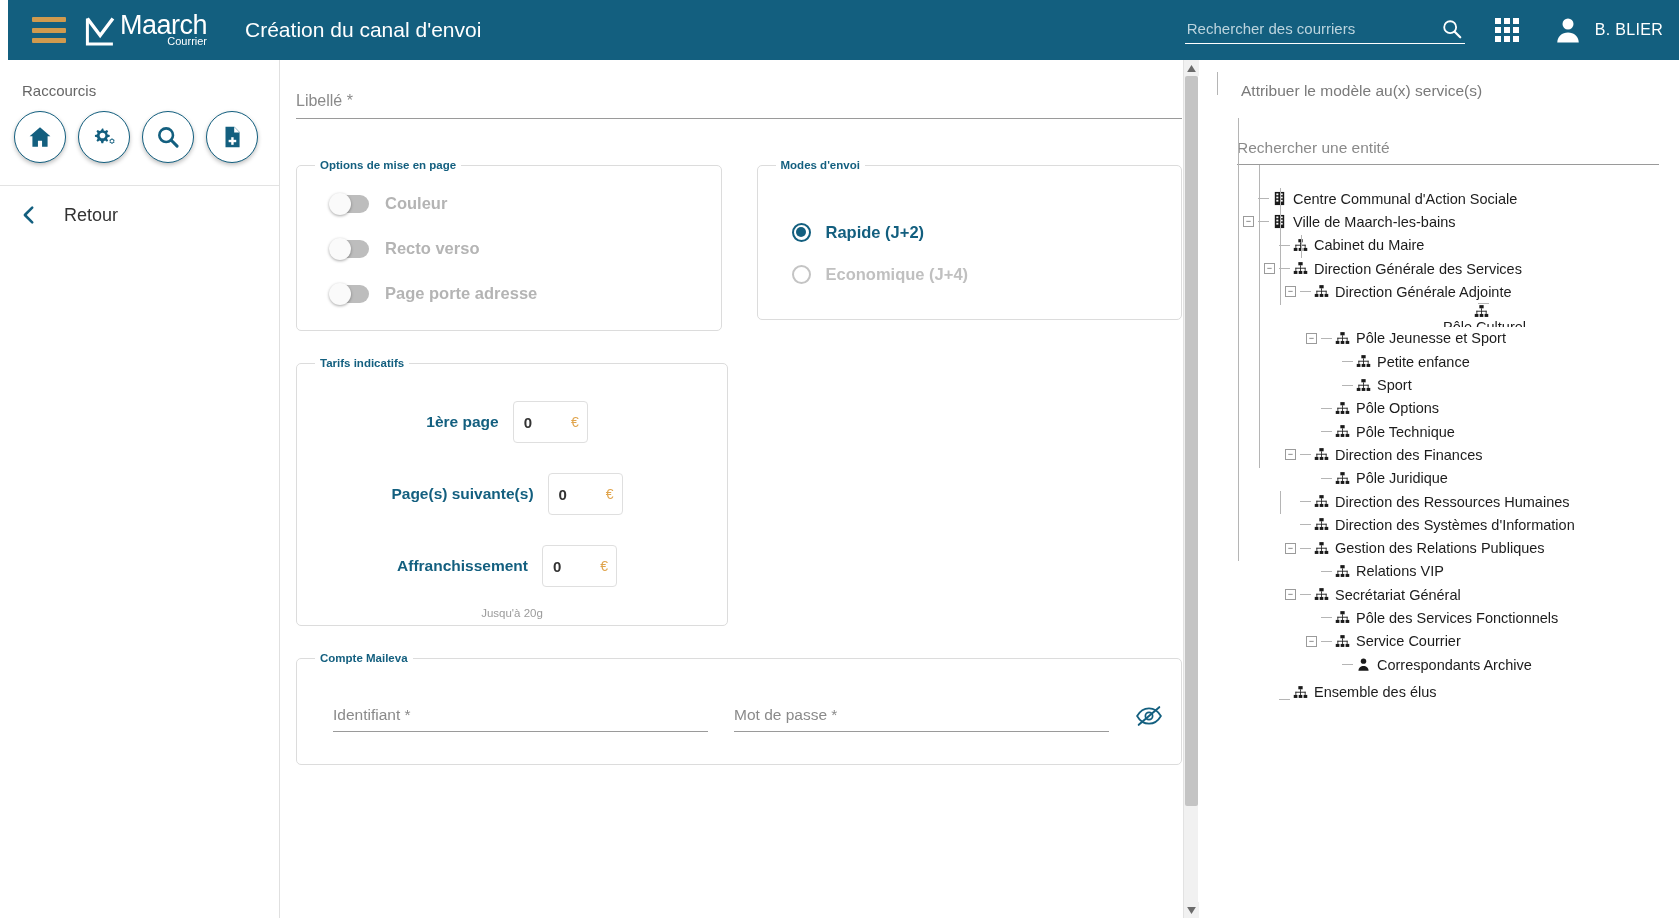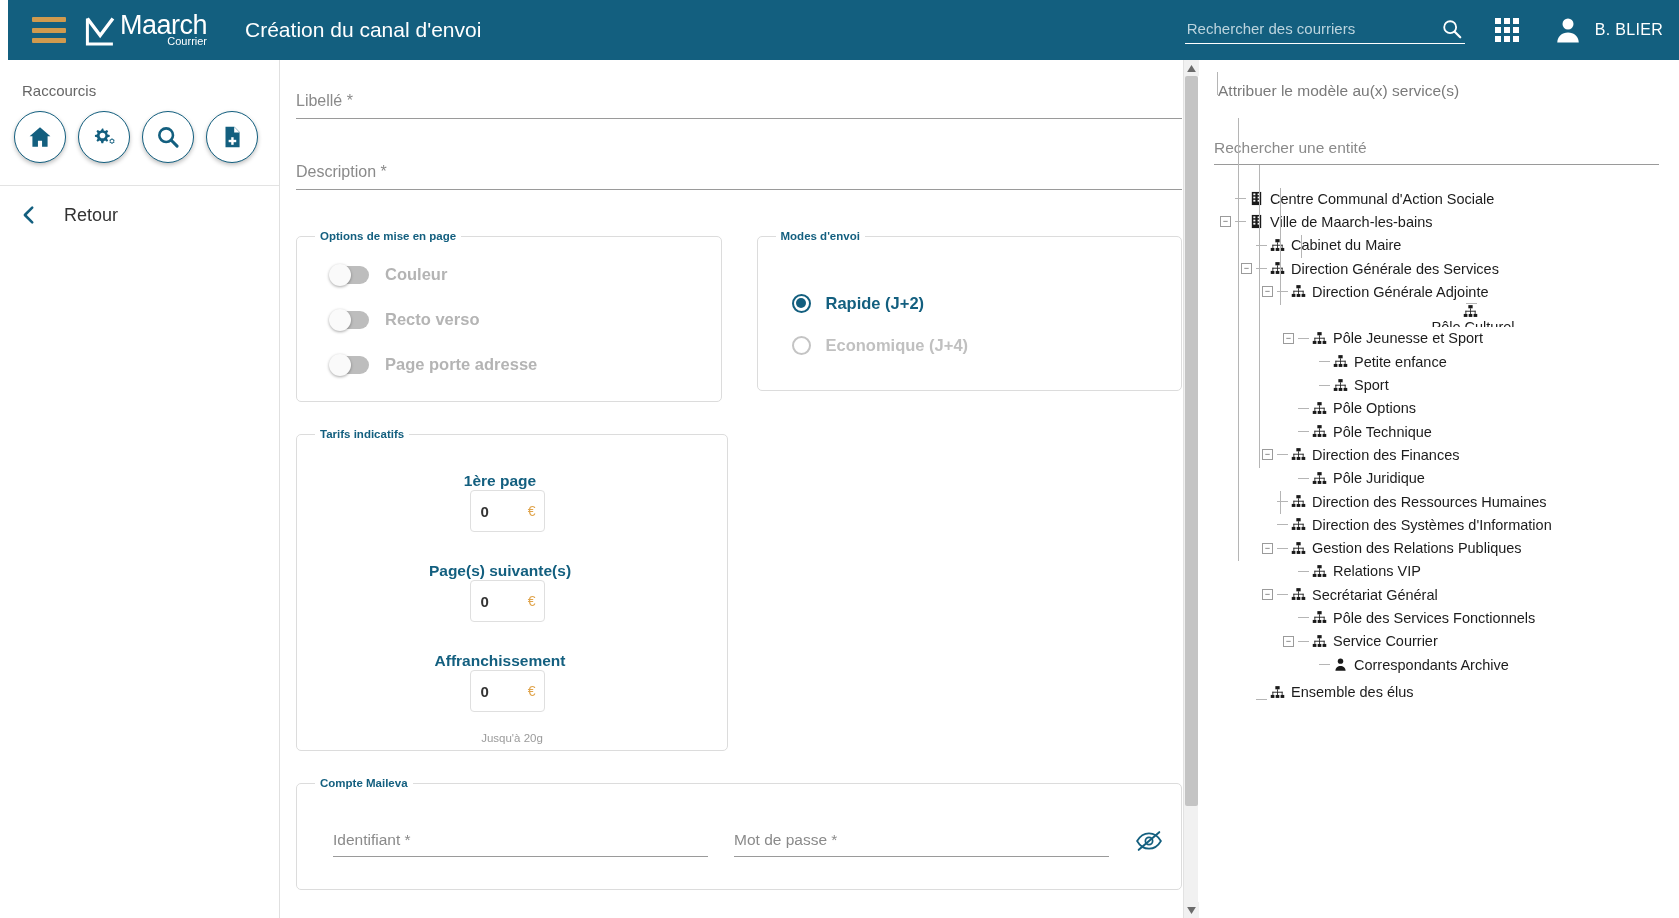--- a/index.html
+++ b/index.html
@@ -165,21 +165,20 @@
     content: ""; width: 10px; height: 10px; border-radius: 50%;
     background: #135F7F;
   }
   .radio-label { font-size: 16.5px; font-weight: bold; color: #c0c0c0; }
   .radio-label.on { color: #135F7F; }
 
   
   .tarif-row {
     display: flex; align-items: center; justify-content: center;
     margin: 14px 10px 14px 0;
-    flex-direction: column;
   }
   .tarif-label {
     font-size: 15.5px; font-weight: bold; color: #135F7F;
     margin-right: 14px; white-space: nowrap;
   }
   .tarif-input {
     width: 75px; height: 42px;
     border: 1px solid #dfdfdf; border-radius: 4px;
     display: flex; align-items: center; padding: 0 8px;
     background: #fff;
@@ -234,21 +233,21 @@
   .main-scroll .thumb {
     position: absolute; top: 16px; left: 1px;
     width: 13px; height: 730px; background: #c4c4c4; border-radius: 2px;
     cursor: pointer;
   }
 
   
   .right-panel {
     position: absolute; top: 60px; left: 1198px;
     width: 481px; height: 858px;
-    background: #fff; padding: 18px 16px 0 8px;
+    background: #fff; padding: 18px 16px 0 31px;
     overflow: hidden;
   }
   .rp-title { font-size: 15.5px; color: #7a7a7a; padding: 4px 0 0 12px; }
   .rp-search {
     margin: 36px 4px 0 8px; position: relative;
   }
   .rp-search input {
     width: 100%; border: none; border-bottom: 1px solid #9a9a9a;
     outline: none; background: transparent;
     font-size: 15.5px; color: #222; padding: 3px 0 7px 0;
@@ -375,23 +374,20 @@
   </div>
 </div>
 
 <div class="main">
   <div class="main-inner">
 
     <div class="mat-field">
       <input type="text" placeholder="Libellé *" style="">
     </div>
 
-    <div class="mat-field">
-      <input type="text" placeholder="Description *" style="">
-    </div>
 
     <div class="two-col">
 
       <div class="col-left">
         <fieldset class="box">
           <legend>Options de mise en page</legend>
 
           <div class="toggle-row">
             <div class="toggle">
                 <div class="knob"></div>

